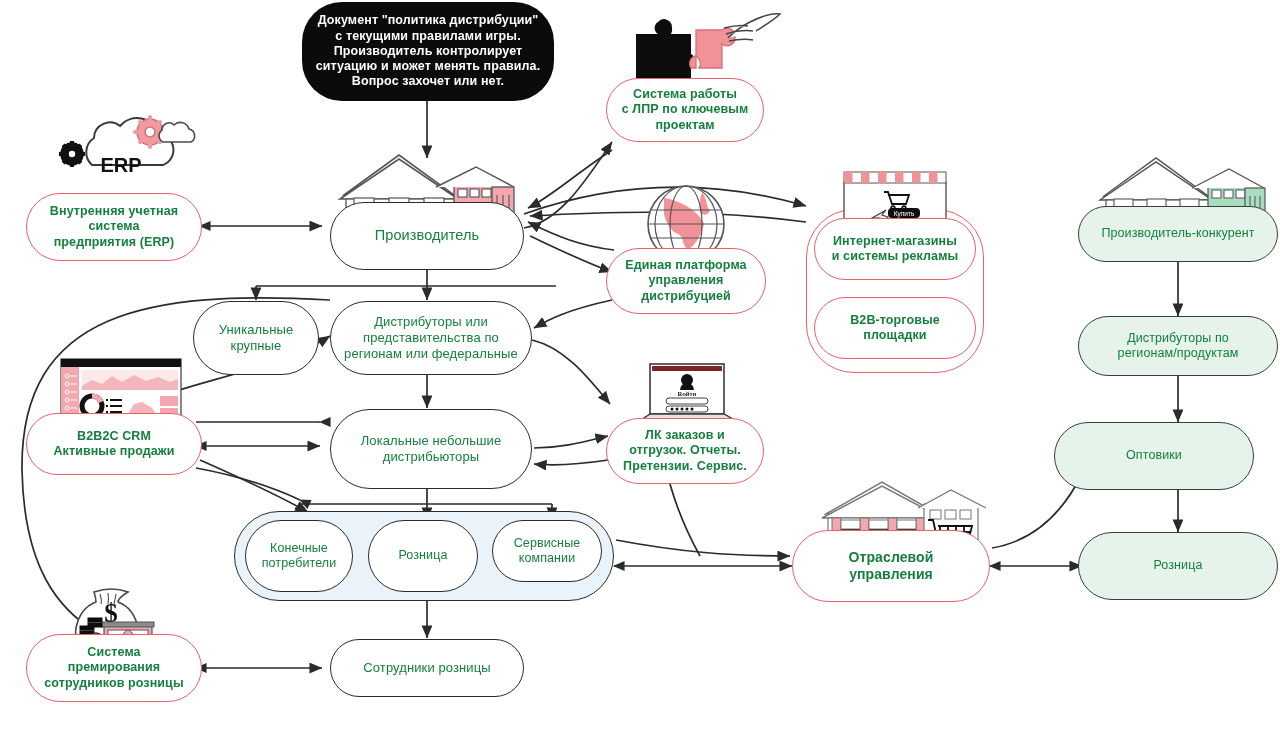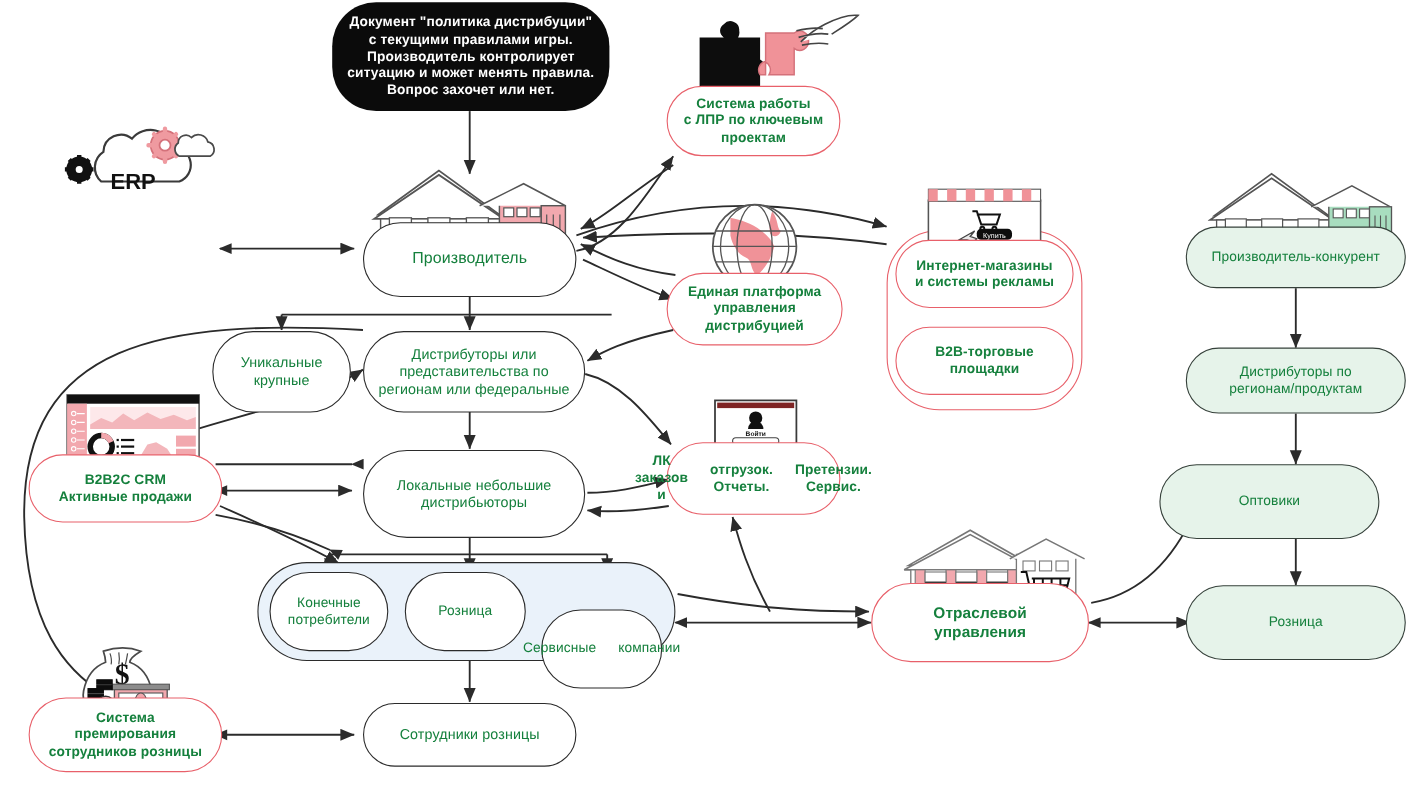--- a/index.html
+++ b/index.html
@@ -126,20 +126,25 @@
     <g transform="translate(24,30)" fill="#111" stroke="#111" stroke-width="1.6">
       <circle cx="12" cy="12" r="11"></circle>
         <circle cx="12" cy="12" r="4" fill="#fff"></circle>
       <g stroke-width="4">
           <path d="M12 -1 v4 M12 21 v4 M-1 12 h4 M21 12 h4 M3 3 l3 3 M18 18 l3 3 M21 3 l-3 3 M6 18 l-3 3"></path>
         </g>
     </g>
     <path d="M126 18 a7 7 0 0 1 12 -5 a9 9 0 0 1 15 4 a7 7 0 0 1 2 13 h-28 a7 7 0 0 1 -1 -12z" fill="#fff" stroke="#4a4a4a" stroke-width="1.6"></path>
     <text class="big-label" x="85" y="60" text-anchor="middle" font-family="Liberation Sans, sans-serif" font-size="23" font-weight="700" fill="#111">ERP</text>
   </svg>
+  <div class="node n-red" style="left:26px;top:193px;width:176px;height:68px;flex-direction:column;">
+    <span>Внутренняя учетная</span>
+    <span>система</span>
+    <span>предприятия (ERP)</span>
+  </div>
 
   <svg class="ico" style="left:336px;top:145px;width:182px;height:86px" viewBox="0 0 182 86">
     <path d="M8 50 L63 10 L118 50 Z" fill="#fff" stroke="#555" stroke-width="1.6"></path>
     <path d="M4 54 L63 14 L122 54 Z" fill="#fff" stroke="#555" stroke-width="1.6"></path>
     <rect x="10" y="54" width="110" height="32" fill="#fff" stroke="#555" stroke-width="1.3"></rect>
     <g fill="#0d0d0d">
       <rect x="18" y="62" width="20" height="24"></rect>
         <rect x="53" y="62" width="20" height="24"></rect>
       <rect x="88" y="62" width="20" height="24"></rect>
     </g>
@@ -350,35 +355,35 @@
     <g fill="#111">
         <circle cx="40" cy="47" r="1.5"></circle>
         <circle cx="45" cy="47" r="1.5"></circle>
       <circle cx="50" cy="47" r="1.5"></circle>
         <circle cx="55" cy="47" r="1.5"></circle>
         <circle cx="60" cy="47" r="1.5"></circle>
       </g>
     <path d="M6 60 L18 52 h74 l14 8 z" fill="#e3e3e3" stroke="#3a3a3a" stroke-width="1.4"></path>
     <rect x="48" y="56" width="16" height="2.5" rx="1" fill="#111"></rect>
   </svg>
-  <div class="node n-red" style="left:606px;top:402px;width:158px;height:66px;flex-direction:row;text-align:center;">
+  <div class="node n-red" style="left:606px;top:418px;width:158px;height:66px;flex-direction:column;text-align:center;">
     <span>ЛК заказов и</span>
     <span>отгрузок. Отчеты.</span>
     <span>Претензии. Сервис.</span>
   </div>
 
   <div class="group-blue" style="left:234px;top:511px;width:380px;height:90px;"></div>
   <div class="node n-plain" style="left:245px;top:520px;width:108px;height:72px;flex-direction:column;">
     <span>Конечные</span>
     <span>потребители</span>
   </div>
   <div class="node n-plain" style="left:368px;top:520px;width:110px;height:72px;">
     <span>Розница</span>
   </div>
-  <div class="node n-plain" style="left:492px;top:520px;width:110px;height:72px;flex-direction:row;margin-top:34px;">
+  <div class="node n-plain" style="left:492px;top:520px;width:110px;height:62px;flex-direction:column;">
     <span>Сервисные</span>
     <span>компании</span>
   </div>
 
   <svg class="ico" style="left:820px;top:474px;width:170px;height:82px" viewBox="0 0 170 82">
     <path d="M6 40 L62 8 L118 40 Z" fill="#fff" stroke="#777" stroke-width="1.5"></path>
     <path d="M2 44 L62 12 L122 44 Z" fill="#fff" stroke="#777" stroke-width="1.5"></path>
     <rect x="8" y="44" width="110" height="38" fill="#fff" stroke="#777" stroke-width="1.2"></rect>
     <g fill="#f2a8ae" stroke="#777" stroke-width="1">
       <rect x="12" y="44" width="9" height="38"></rect>

